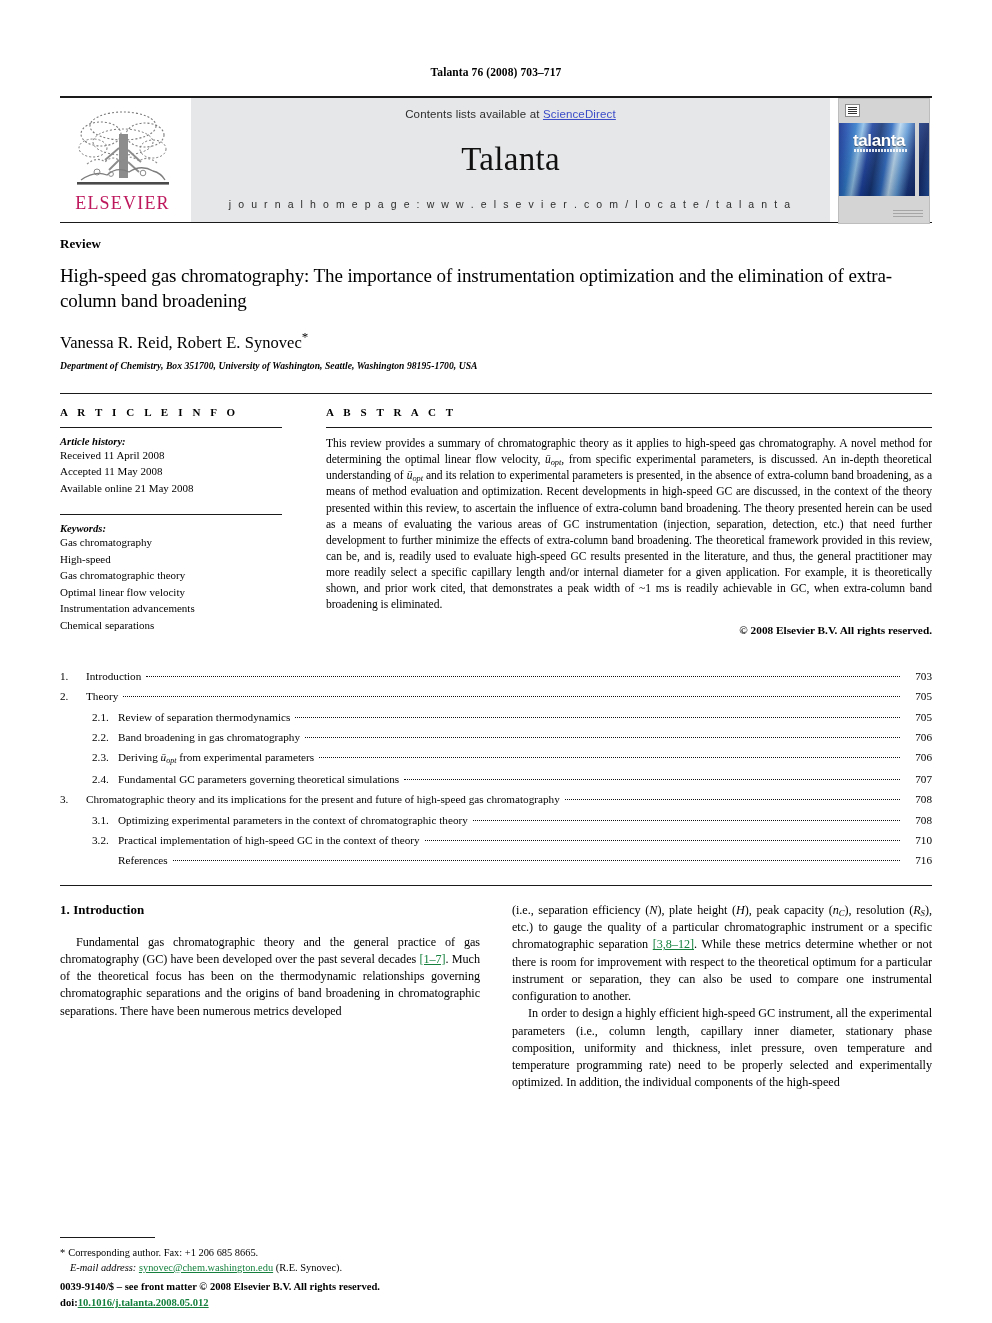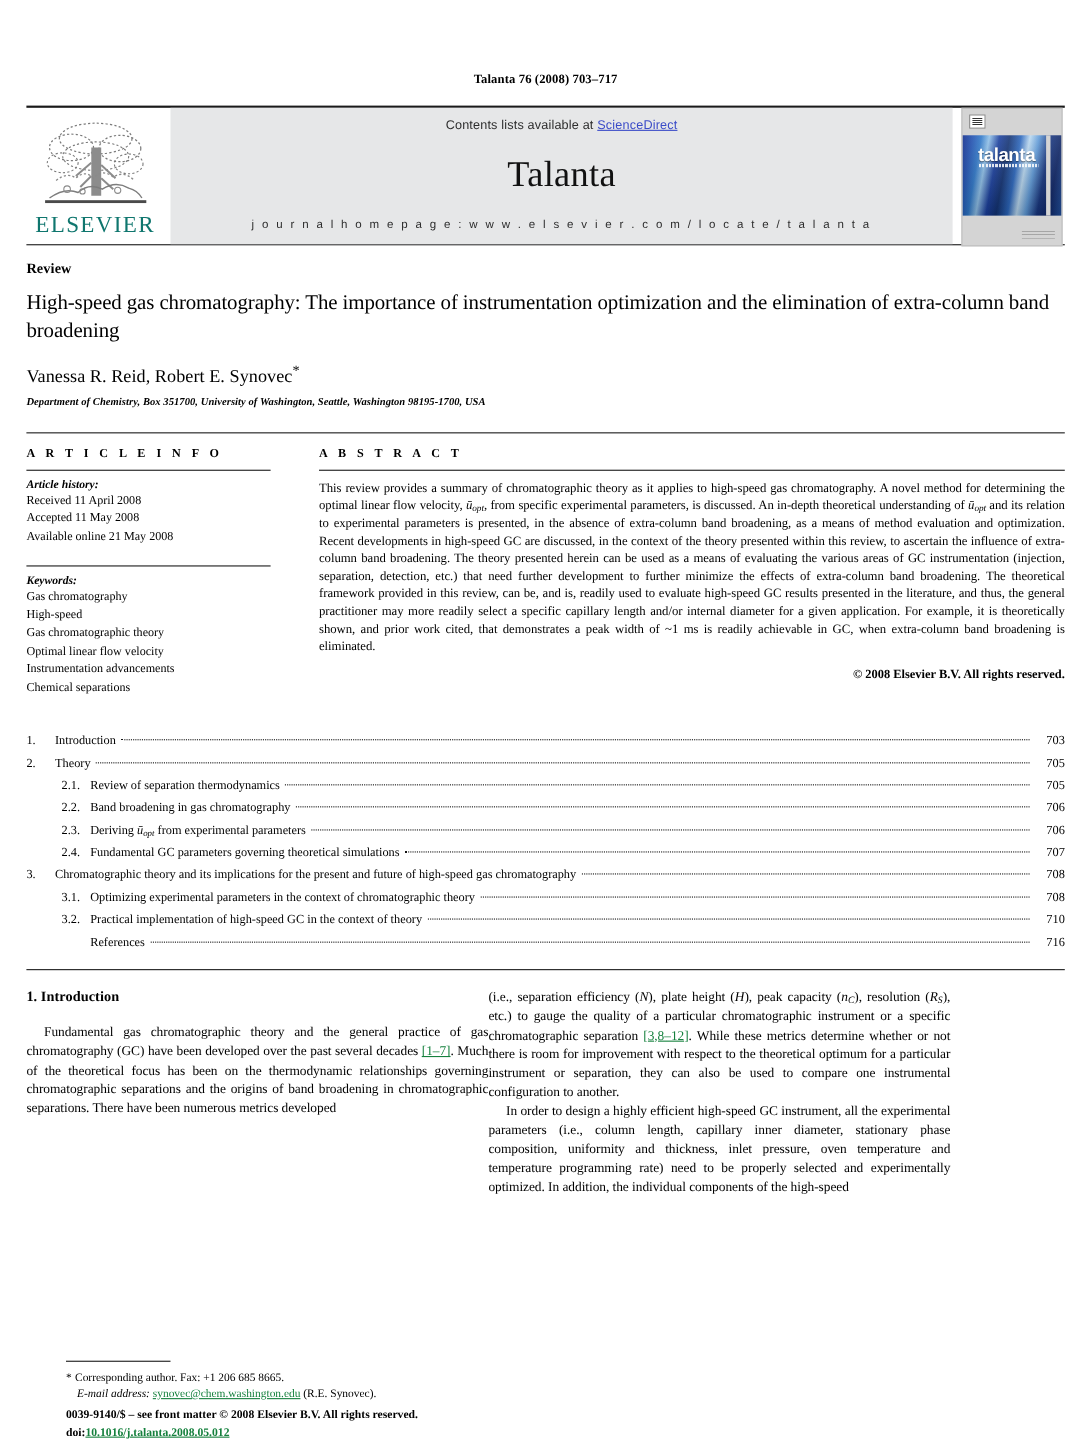--- a/index.html
+++ b/index.html
@@ -6,21 +6,21 @@
   html, body { margin: 0; padding: 0; }
   body {
     width: 992px;
     height: 1323px;
     background: #ffffff;
     font-family: "Liberation Serif", serif;
     color: #000;
     position: relative;
     overflow: hidden;
   }
-  .page { position: relative; width: 992px; height: 1323px; padding: 0 24px; }
+  .page { position: relative; width: 992px; height: 1323px; padding: 0 60px; }
 
   
   .running-head {
     text-align: center;
     font-size: 11.5px;
     font-weight: bold;
     padding-top: 66px;
     letter-spacing: .1px;
   }
 
@@ -37,23 +37,23 @@
     flex: 0 0 125px;
     display: flex;
     flex-direction: column;
     align-items: center;
     justify-content: flex-start;
     padding-top: 6px;
   }
   .tree-logo { width: 104px; height: 92px; display:block; }
   .elsevier-word {
     font-family: "Liberation Serif", serif;
-    font-size: 21px;
+    font-size: 18px;
     letter-spacing: 1.2px;
-    color: #0f766e;
+    color: #be185d;
     font-weight: 400;
     line-height: 1;
     margin-top: -2px;
   }
   .banner {
     flex: 1 1 auto;
     background: #e6e7e8;
     margin-left: 6px;
     margin-right: 6px;
     display: flex;
@@ -198,21 +198,21 @@
   .toc-label { flex: 0 0 auto; padding-right: 3px; }
   .toc-dots {
     flex: 1 1 auto; overflow: hidden; margin: 0 2px;
     border-bottom: 1.1px dotted #111; transform: translateY(-3px);
   }
   .toc-page { flex: 0 0 30px; text-align: right; }
 
   
   .body-rule { border-top: 1.6px solid #1a1a1a; margin-top: 14px; }
   .body-cols {
-    display: flex; margin-top: 16px; 
+    display: flex; margin-top: 16px; gap: 32px;
   }
   .bcol { width: 420px; flex: 0 0 420px; }
   .h1 { font-size: 13px; font-weight: bold; margin-bottom: 16px; letter-spacing: .05px; }
   .p {
     font-size: 12.2px; line-height: 1.415; text-align: justify;
     text-indent: 16px; margin: 0 0 0 0;
     letter-spacing: -.05px;
   }
   .p + .p { margin-top: 0; }
   .lnk { color: #15803d; }

